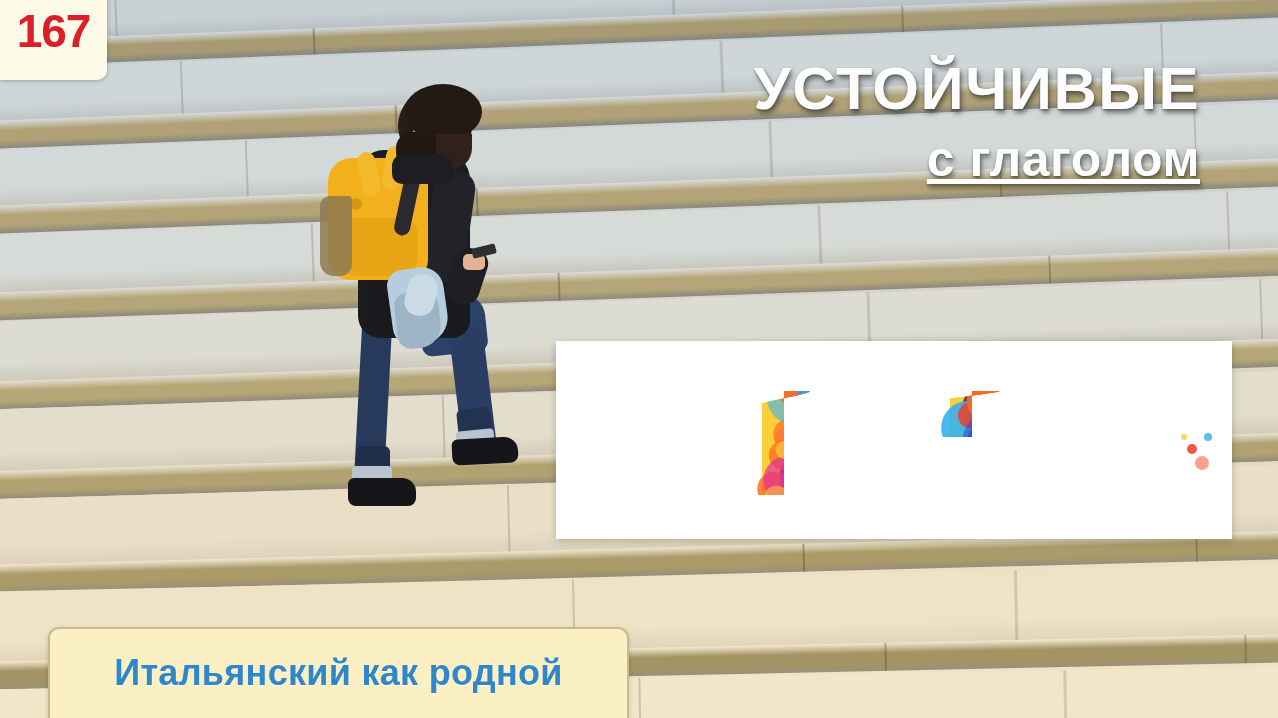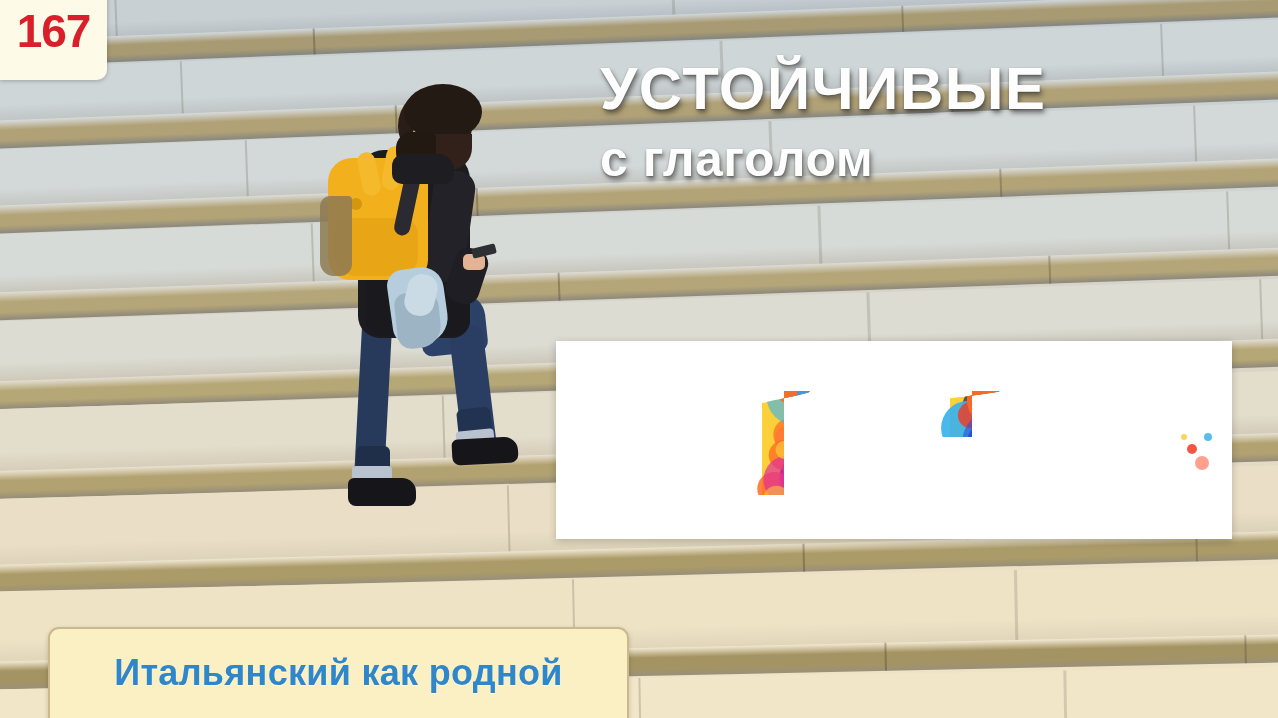--- a/index.html
+++ b/index.html
@@ -37,27 +37,27 @@
     display:flex;align-items:flex-end;justify-content:center;
   }
   #badge .num{
     color:#d81f2a;font-size:46px;font-weight:700;letter-spacing:-1px;
     line-height:1;padding-bottom:26px;font-family:"Liberation Sans",sans-serif;
   }
 
   
   #headline{
     position:absolute;left:600px;top:60px;width:600px;
-    text-align:left;color:#fdfdfd;
+    text-align:right;color:#fdfdfd;
     text-shadow:2px 4px 5px rgba(40,38,34,.55), 0 1px 2px rgba(40,38,34,.45);
     font-weight:700;line-height:.98;
   }
   #headline .l1{display:block;font-size:60px;letter-spacing:1.5px;}
   #headline .l2{display:block;font-size:60px;letter-spacing:1.5px;margin-top:14px;}
-  #headline .l3{display:block;font-size:50px;letter-spacing:.5px;margin-top:16px;text-transform:none;}
+  #headline .l3{display:block;font-size:50px;letter-spacing:.5px;margin-top:16px;text-transform:none;text-decoration:underline;}
 
   
   #wordcard{
     position:absolute;left:556px;top:341px;width:676px;height:198px;
     background:#ffffff;box-shadow:0 2px 8px rgba(0,0,0,.20);
   }
   #wordsvg{position:absolute;left:0;top:0;width:100%;height:100%;}
 
   
   #banner{

